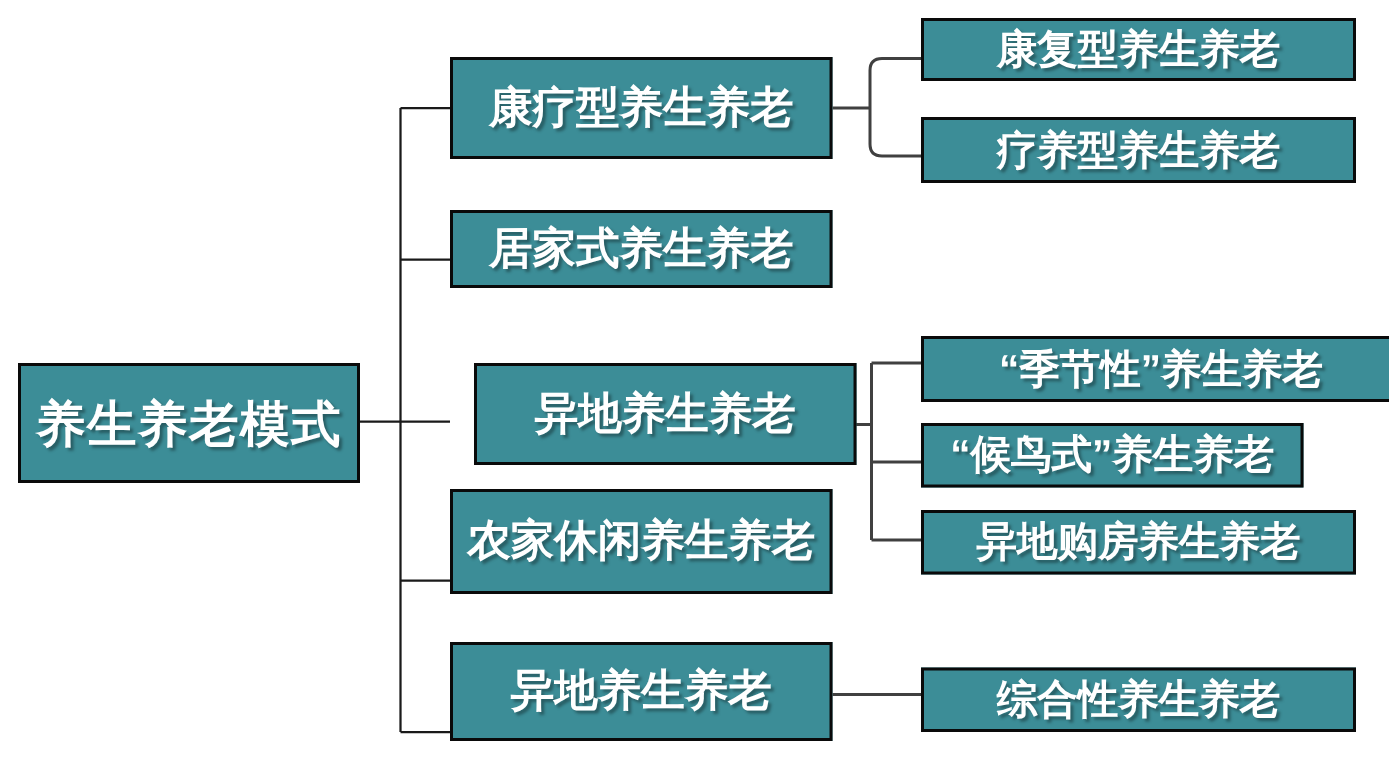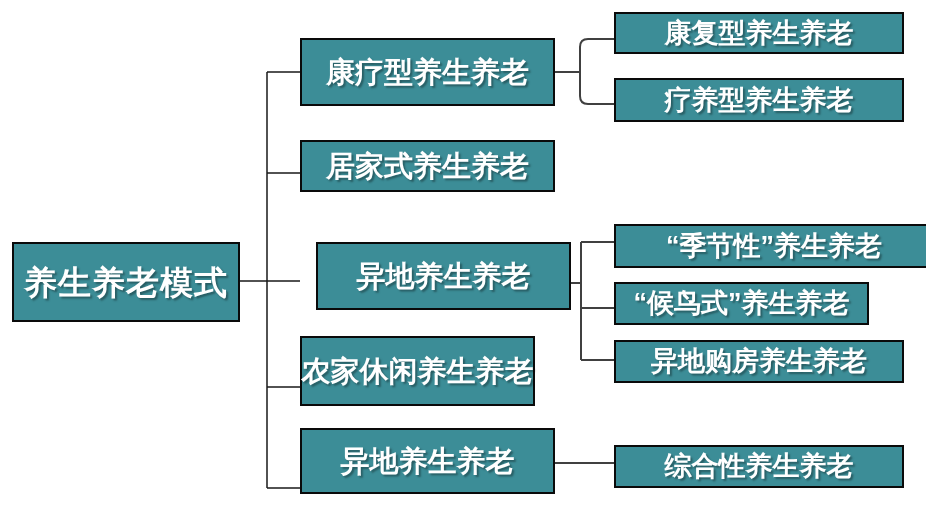--- a/index.html
+++ b/index.html
@@ -64,21 +64,21 @@
   </svg>
 
   <div class="node node-root" style="left:12px; top:242px; width:228px; height:80px;">养生养老模式</div>
 
   <div class="node node-mid" style="left:300px; top:38px; width:255px; height:68px;">康疗型养生养老</div>
 
   <div class="node node-mid" style="left:300px; top:140px; width:255px; height:52px;">居家式养生养老</div>
 
   <div class="node node-mid" style="left:316px; top:242px; width:255px; height:68px;">异地养生养老</div>
 
-  <div class="node node-mid" style="left:300px; top:336px; width:235px; height:70px;">农家休闲养生养老</div>
+  <div class="node node-mid" style="left:300px; top:326px; width:255px; height:70px;">农家休闲养生养老</div>
 
   <div class="node node-mid" style="left:300px; top:428px; width:255px; height:66px;">异地养生养老</div>
 
   <div class="node node-leaf" style="left:614px; top:12px; width:290px; height:42px;">康复型养生养老</div>
 
   <div class="node node-leaf" style="left:614px; top:78px; width:290px; height:44px;">疗养型养生养老</div>
 
   <div class="node node-leaf" style="left:614px; top:224px; width:320px; height:44px;">“季节性”养生养老</div>
 
   <div class="node node-leaf" style="left:614px; top:282px; width:255px; height:43px;">“候鸟式”养生养老</div>

